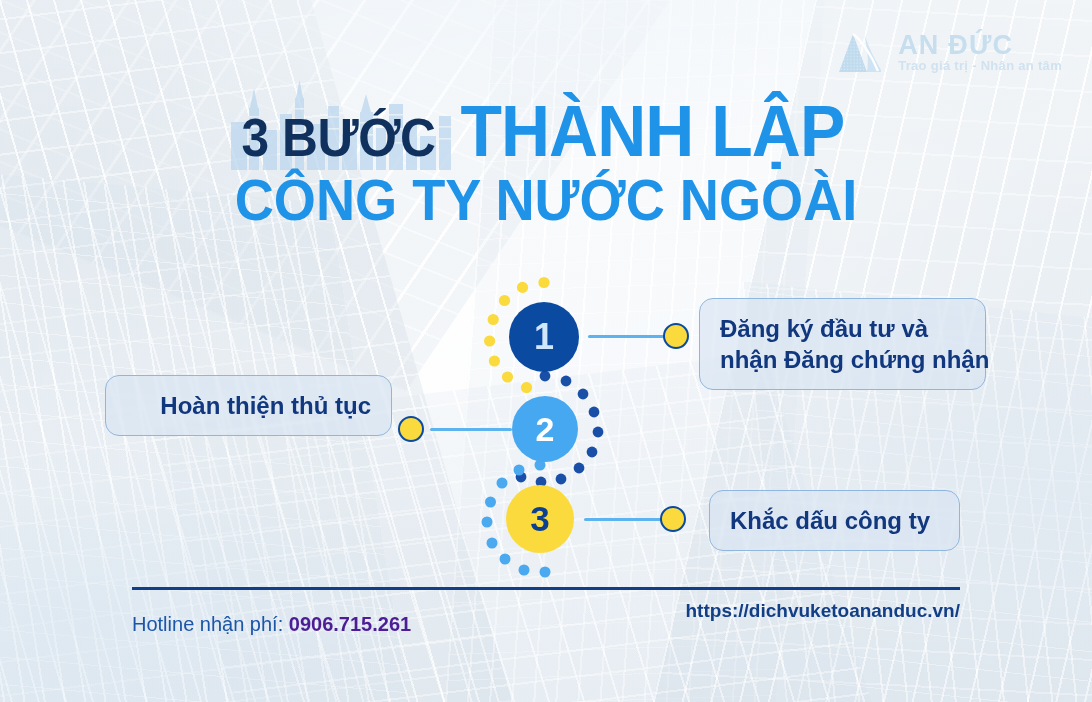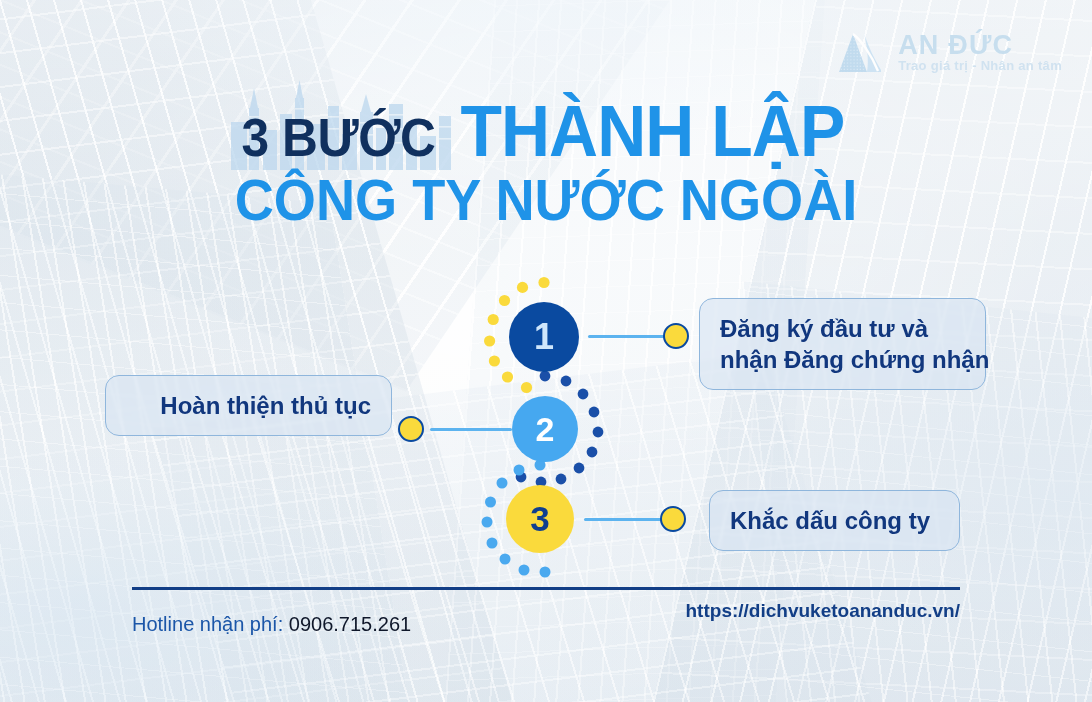--- a/index.html
+++ b/index.html
@@ -301,22 +301,22 @@
   }
   .footer-hotline {
     position: absolute;
     left: 132px;
     top: 613px;
     font-size: 20px;
     color: #1b56a8;
     white-space: nowrap;
   }
   .footer-hotline .num {
-    font-weight: normal;
-    color: #0f172a;
+    font-weight: bold;
+    color: #4c1d95;
     text-align: center;
   }
   .footer-url {
     position: absolute;
     right: 132px;
     top: 600px;
     font-size: 19px;
     font-weight: bold;
     color: #123e86;
     white-space: nowrap;

